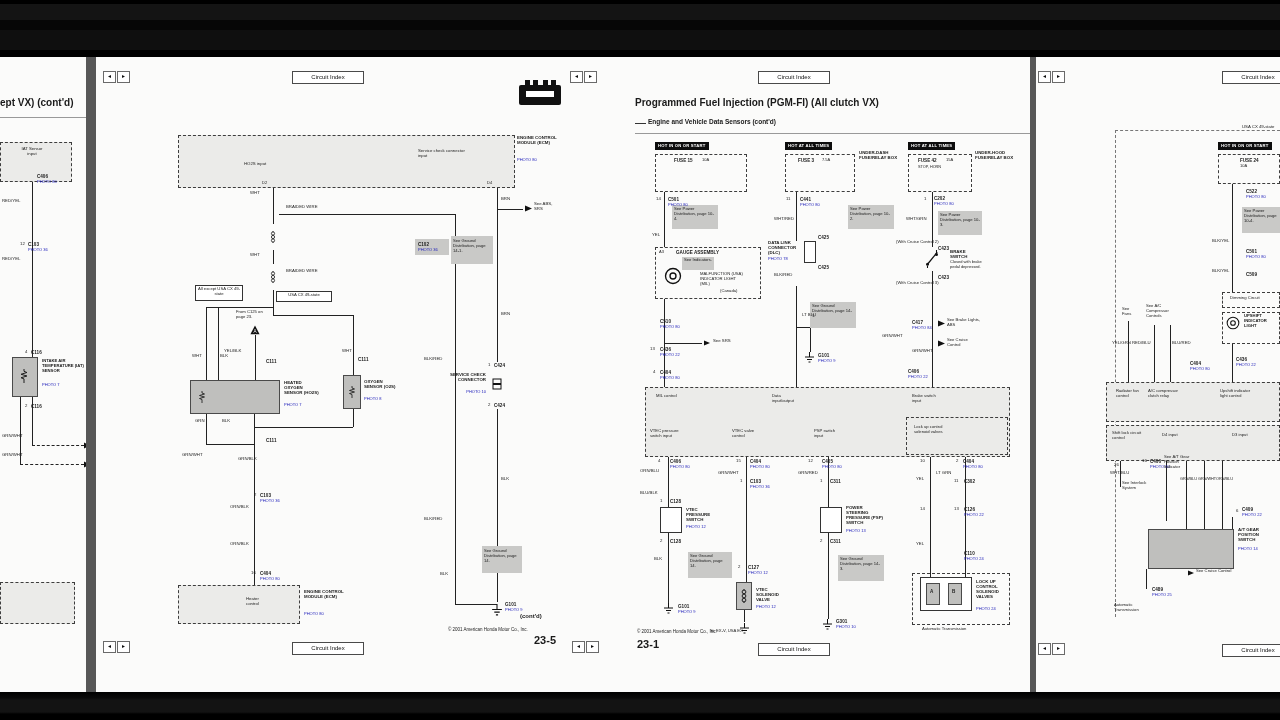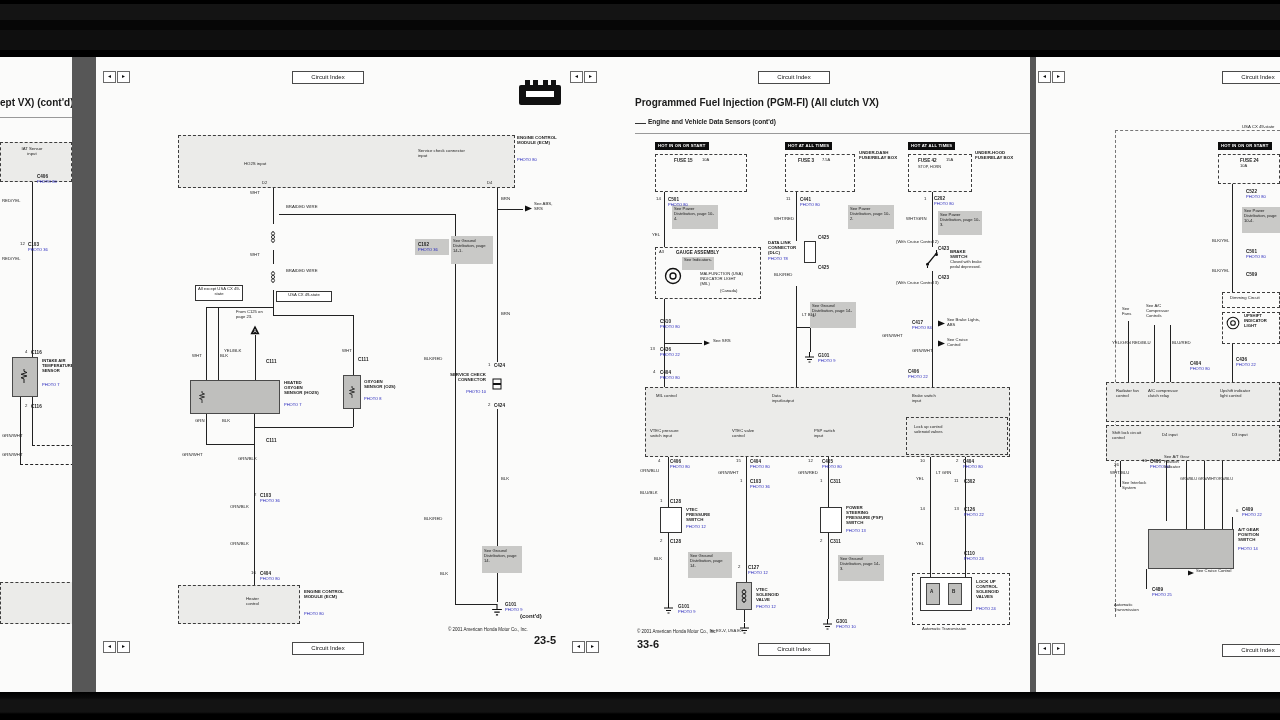--- a/index.html
+++ b/index.html
@@ -30,21 +30,21 @@
   .subtitle{position:absolute;font-size:6.5px;font-weight:bold;white-space:nowrap;}
   .copyright{position:absolute;font-size:4.5px;white-space:nowrap;color:#222;}
   .contd{position:absolute;font-size:6px;font-weight:bold;}
 </style>
 </head>
 <body>
 
 <div class="bar bar-top"></div>
 <div class="stage"></div>
 
-<div class="page" style="left:0;top:57px;width:72px;height:635px;">
+<div class="page" style="left:0;top:57px;width:86px;height:635px;">
   <div class="ptitle" style="left:0;top:40px;">ept VX) (cont'd)</div>
 <div class="wire" style="left: 0px; top: 60px; width: 90px; height: 0px; border-top: 1px solid rgb(153, 153, 153);"></div>
     <div class="wire" style="left: 32px; top: 125px; height: 175px; width: 0px; border-left: 1px solid rgb(34, 34, 34);"></div>
     <div class="wire" style="left: 20px; top: 340px; height: 67px; width: 0px; border-left: 1px solid rgb(34, 34, 34);"></div>
     <div class="wire" style="left: 32px; top: 340px; height: 48px; width: 0px; border-left: 1px solid rgb(34, 34, 34);"></div>
     <div class="wire" style="left: 32px; top: 388px; width: 52px; height: 0px; border-top: 1px dashed rgb(34, 34, 34);"></div>
     <div class="wire" style="left: 20px; top: 407px; width: 64px; height: 0px; border-top: 1px dashed rgb(34, 34, 34);"></div>
     <div class="bx bx-ecm" style="left: 0px; top: 85px; width: 72px; height: 40px;"></div>
     <div class="bx bx-gray" style="left: 12px; top: 300px; width: 26px; height: 40px;"></div>
     <div class="bx bx-ecm" style="left: 0px; top: 525px; width: 75px; height: 42px;"></div>
@@ -241,21 +241,21 @@
     <div class="lb" style="left: 344px; top: 515px; font-size: 4.3px;">BLK</div>
     <div class="lb" style="left: 409px; top: 545px; font-size: 4.6px; font-weight: bold;">G101</div>
     <div class="lb" style="left: 409px; top: 551px; font-size: 4px; color: rgb(24, 24, 184);">PHOTO 9</div>
   </div>
 
 <div class="page" style="left:616px;top:57px;width:414px;height:635px;">
   <div class="ci" style="left:142px;top:14px;">Circuit Index</div>
   <div class="ptitle" style="left:19px;top:40px;">Programmed Fuel Injection (PGM-FI) (All clutch VX)</div>
   <div class="subtitle" style="left:32px;top:61px;">Engine and Vehicle Data Sensors (cont'd)</div>
   <div class="copyright" style="left:21px;top:572px;">© 2001 American Honda Motor Co., Inc.</div>
-  <div class="pageno" style="left:21px;top:581px;">33-6</div>
+  <div class="pageno" style="left:21px;top:581px;">23-1</div>
   <div class="ci" style="left:142px;top:586px;">Circuit Index</div>
 <div class="wire" style="left: 19px; top: 76px; width: 395px; height: 0px; border-top: 1px solid rgb(153, 153, 153);"></div>
     <div class="wire" style="left: 19px; top: 66px; width: 11px; height: 0px; border-top: 1px solid rgb(51, 51, 51);"></div>
     <div class="wire" style="left: 48px; top: 135px; height: 55px; width: 0px; border-left: 1px solid rgb(34, 34, 34);"></div>
     <div class="wire" style="left: 180px; top: 135px; height: 49px; width: 0px; border-left: 1px solid rgb(34, 34, 34);"></div>
     <div class="wire" style="left: 316px; top: 135px; height: 55px; width: 0px; border-left: 1px solid rgb(34, 34, 34);"></div>
     <div class="wire" style="left: 48px; top: 242px; height: 88px; width: 0px; border-left: 1px solid rgb(34, 34, 34);"></div>
     <div class="wire" style="left: 48px; top: 286px; width: 38px; height: 0px; border-top: 1px solid rgb(34, 34, 34);"></div>
     <div class="wire" style="left: 180px; top: 229px; height: 101px; width: 0px; border-left: 1px solid rgb(34, 34, 34);"></div>
     <div class="wire" style="left: 180px; top: 270px; width: 14px; height: 0px; border-top: 1px solid rgb(34, 34, 34);"></div>

